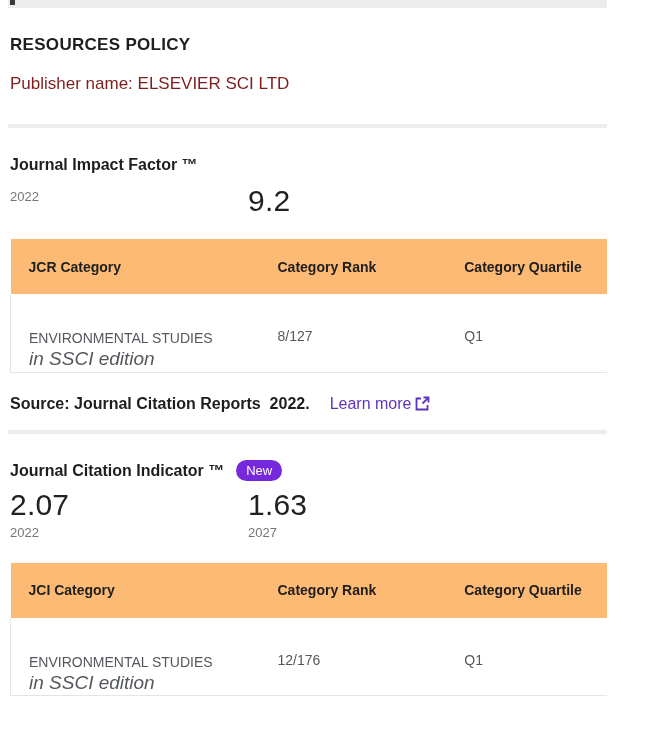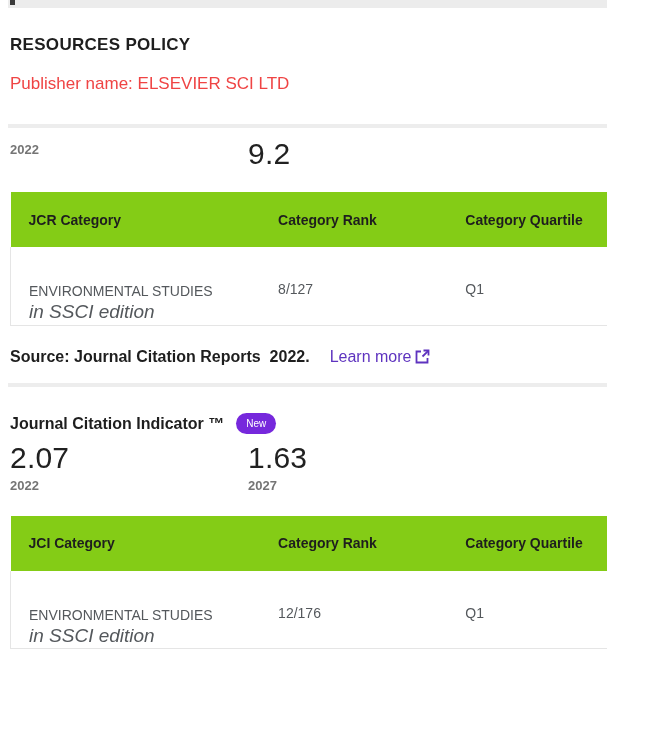--- a/index.html
+++ b/index.html
@@ -31,21 +31,21 @@
     margin: 34px 0 0 10px;
     font-size: 17px;
     font-weight: bold;
     letter-spacing: 0.3px;
     color: #1e1e1e;
     line-height: 22px;
   }
   .publisher-line {
     margin: 17px 0 0 10px;
     font-size: 17px;
-    color: #ef4444;
+    color: #7f1d1d;
     line-height: 22px;
   }
   .divider {
     margin: 29px 0 0 8px;
     width: 649px;
     height: 4px;
     background: #ededed;
   }
   .divider.second { margin-top: 15px; }
   .section-heading-row {
@@ -61,70 +61,69 @@
     color: #1e1e1e;
   }
   .new-badge {
     display: inline-flex;
     align-items: center;
     height: 21px;
     padding: 0 10px;
     border-radius: 11px;
     background: #7628dc;
     color: #ffffff;
-    font-size: 10px;
+    font-size: 13px;
     line-height: 21px;
   }
   .metrics-row {
     display: flex;
     margin-left: 10px;
   }
   .metrics-row.jif { margin-top: 10px; }
   .metrics-row.jci { margin-top: 8px; }
   .metric-block { width: 238px; }
   .metric-value {
     font-size: 30px;
     line-height: 32px;
     color: #212121;
     letter-spacing: 0.2px;
   }
   .metric-label {
     margin-top: 4px;
     font-size: 13px;
     line-height: 16px;
     color: #757575;
-    font-weight: bold;
   }
   table.category-table {
     margin: 22px 0 0 10px;
     width: 625px;
     border-collapse: collapse;
     table-layout: fixed;
   }
   table.category-table thead th {
-    background: #84cc16;
+    background: #fdba74;
     height: 55px;
     text-align: left;
     vertical-align: middle;
     padding: 0 0 0 18px;
     font-size: 14px;
     font-weight: bold;
     color: #1e1e1e;
   }
   table.category-table tbody td {
     height: 78px;
     vertical-align: top;
     padding: 34px 0 0 18px;
     font-size: 14px;
     color: #54585c;
     background: #ffffff;
     border-bottom: 1px solid #e5e5e5;
   }
   table.category-table tbody td:first-child { border-left: 1px solid #e5e5e5; }
-  table.category-table tbody td:last-child { border-right: 1px solid #6d28d9; }
+  table.category-table tbody td:last-child { border-right: 4px solid #6d28d9; }
   .category-name { line-height: 20px; }
   .category-edition {
     font-style: italic;
     font-size: 19px;
     line-height: 21px;
     color: #54585c;
   }
   .source-line {
     margin: 20px 0 0 10px;
     font-size: 16px;
@@ -160,20 +159,23 @@
 
   <div class="top-strip"></div>
   <div class="clipped-mark"></div>
 
   <h1 class="page-title">RESOURCES POLICY</h1>
 
   <div class="publisher-line">Publisher name: ELSEVIER SCI LTD</div>
 
   <div class="divider"></div>
 
+  <div class="section-heading-row">
+    <span class="section-heading">Journal Impact Factor ™</span>
+  </div>
 
   <div class="metrics-row jif">
     <div class="metric-block">
       <div class="metric-label">2022</div>
     </div>
     <div class="metric-block">
       <div class="metric-value">9.2</div>
     </div>
   </div>
 

